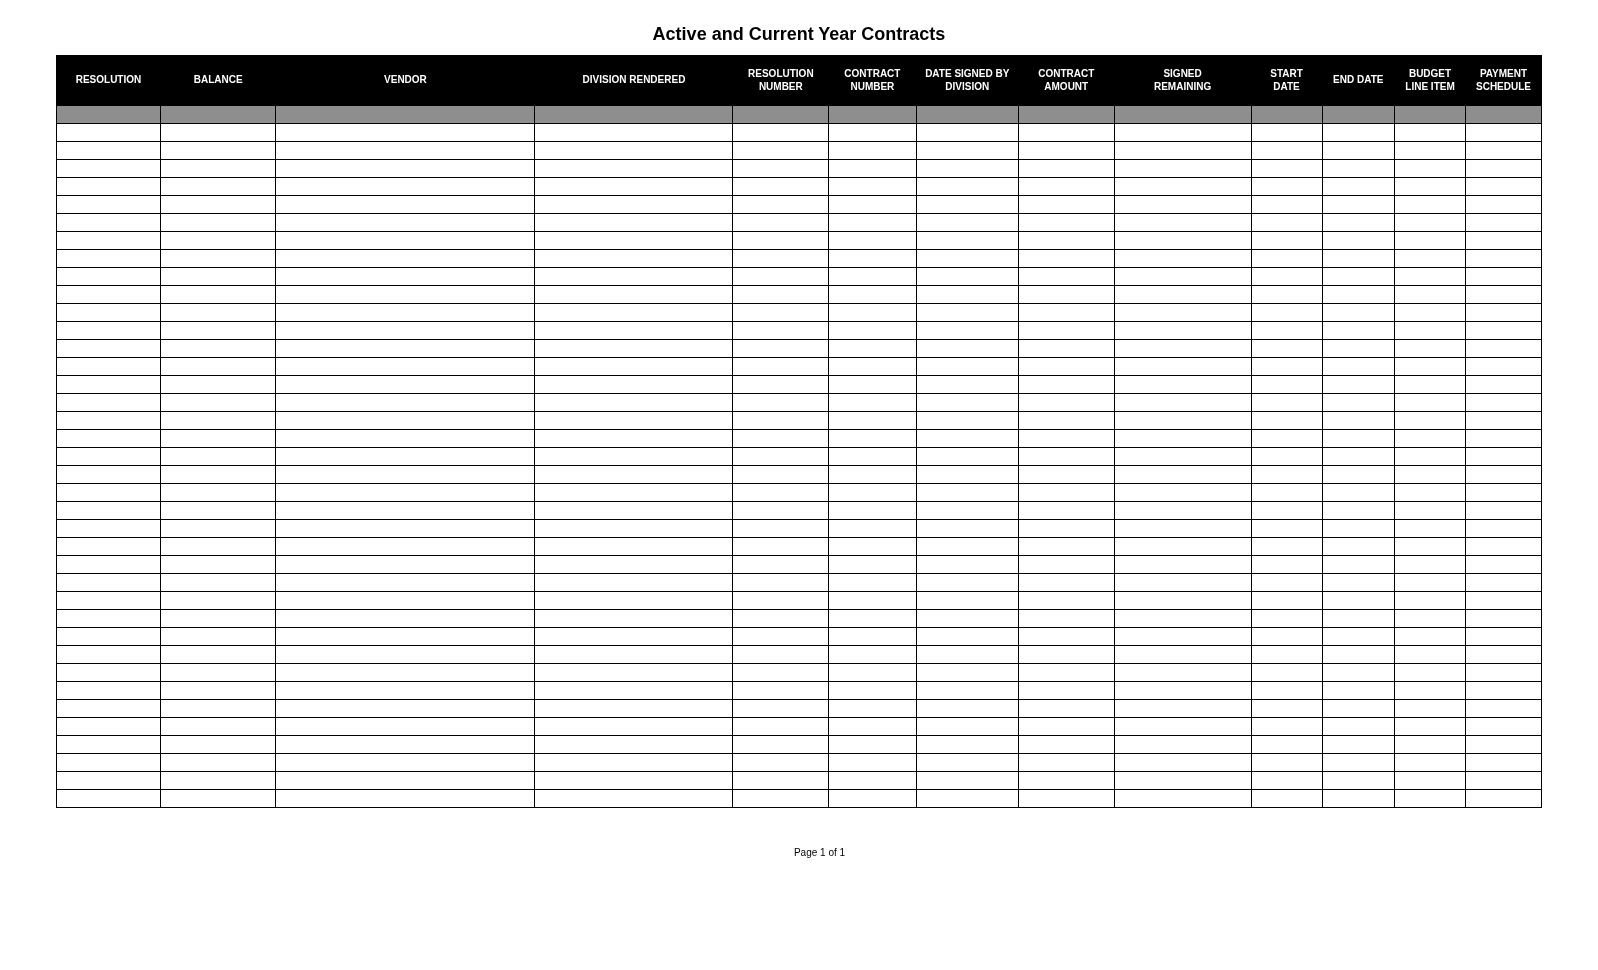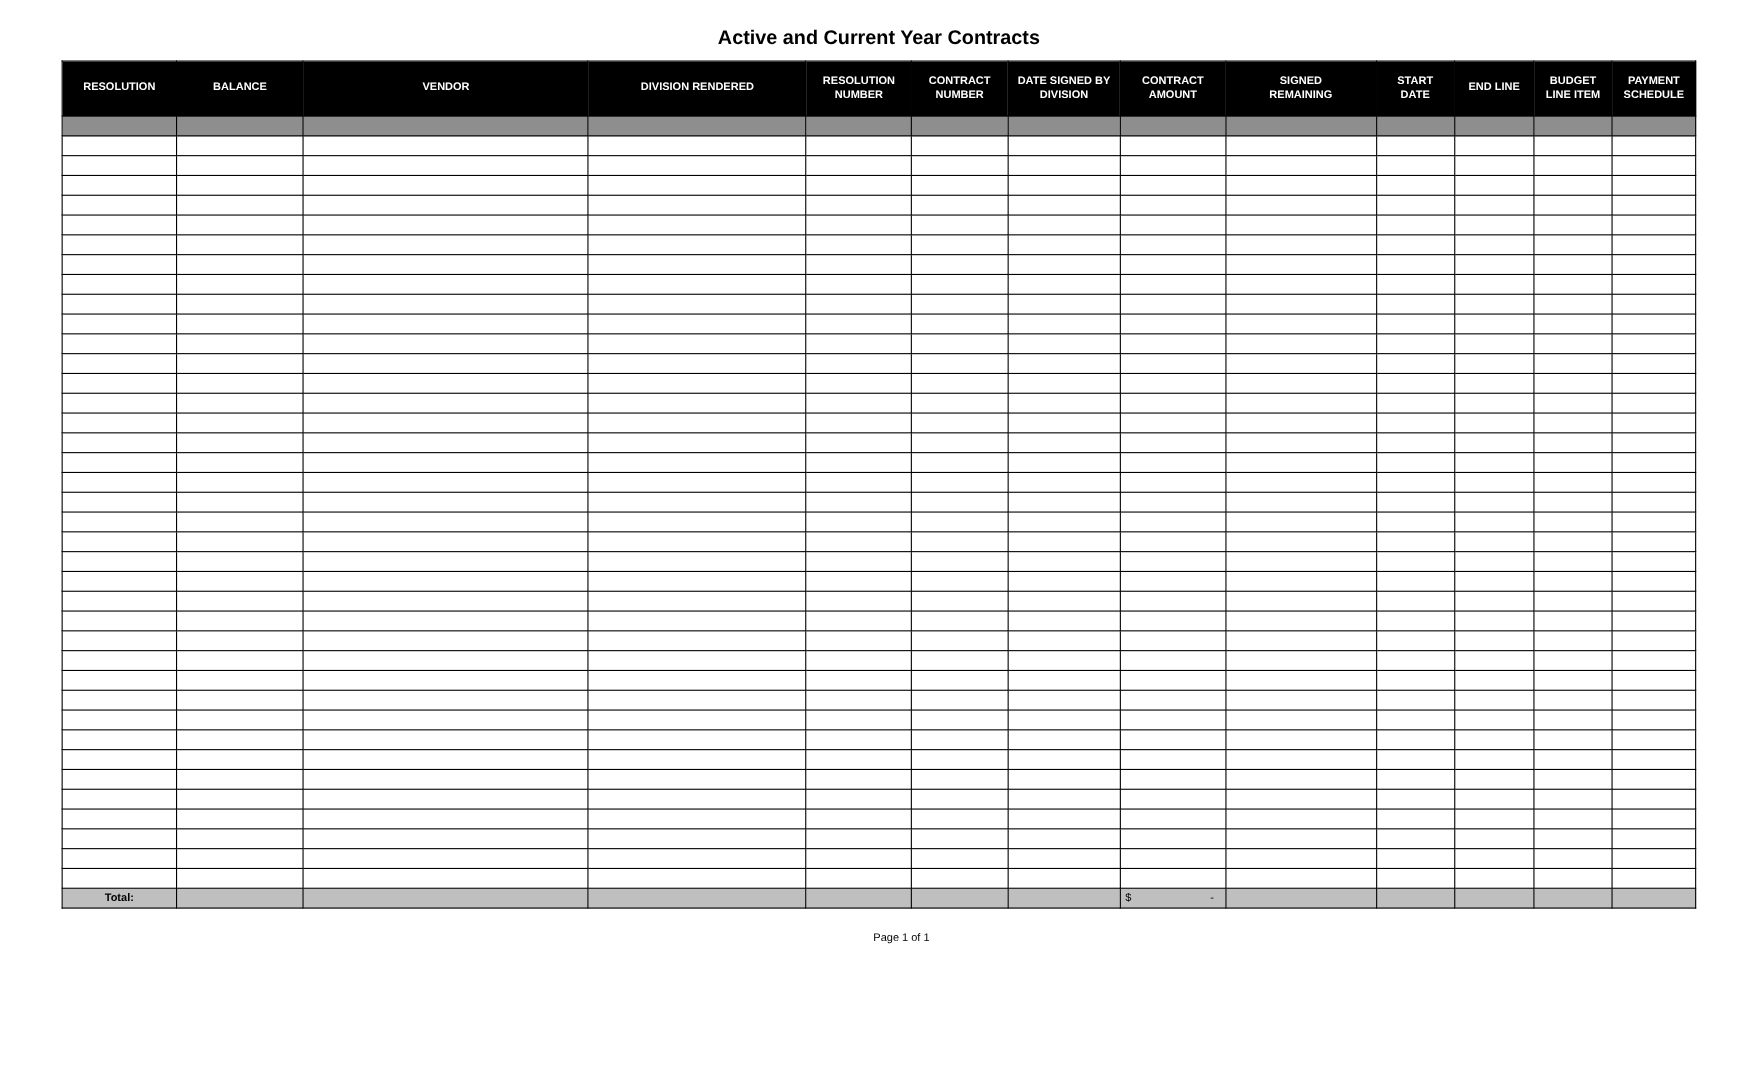--- a/index.html
+++ b/index.html
@@ -118,21 +118,21 @@
         <th>CONTRACT
 NUMBER</th>
         <th>DATE SIGNED BY
 DIVISION</th>
         <th>CONTRACT
 AMOUNT</th>
         <th>SIGNED
 REMAINING</th>
         <th>START
 DATE</th>
-        <th>END LINE</th>
+        <th>END DATE</th>
         <th>BUDGET
 LINE ITEM</th>
         <th>PAYMENT
 SCHEDULE</th>
       </tr>
     </thead>
     <tbody id="table-body">
     <tr class="shaded">
           <td></td>
           <td></td>
@@ -711,35 +711,17 @@
           <td></td>
           <td></td>
           <td></td>
           <td></td>
           <td></td>
           <td></td>
           <td></td>
           <td></td>
           <td></td>
         </tr>
-        <tr class="total">
-          <td class="total-label">Total:</td>
-          <td></td>
-          <td></td>
-          <td></td>
-          <td></td>
-          <td></td>
-          <td></td>
-          <td class="total-amount">
-            <span class="cur">$</span>
-            <span class="val">-</span>
-          </td>
-          <td></td>
-          <td></td>
-          <td></td>
-          <td></td>
-          <td></td>
-        </tr>
       </tbody>
   </table>
 </div>
 
 <div class="footer">Page 1 of 1</div>
 
 </body></html>

